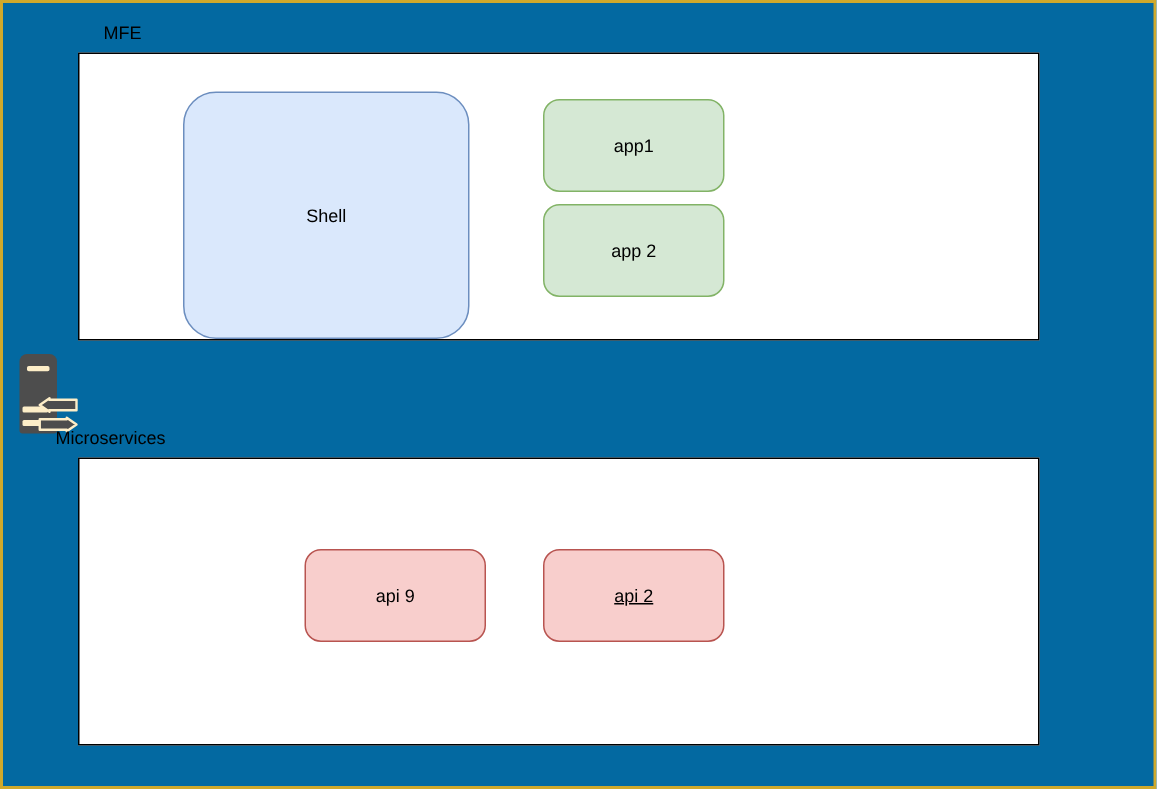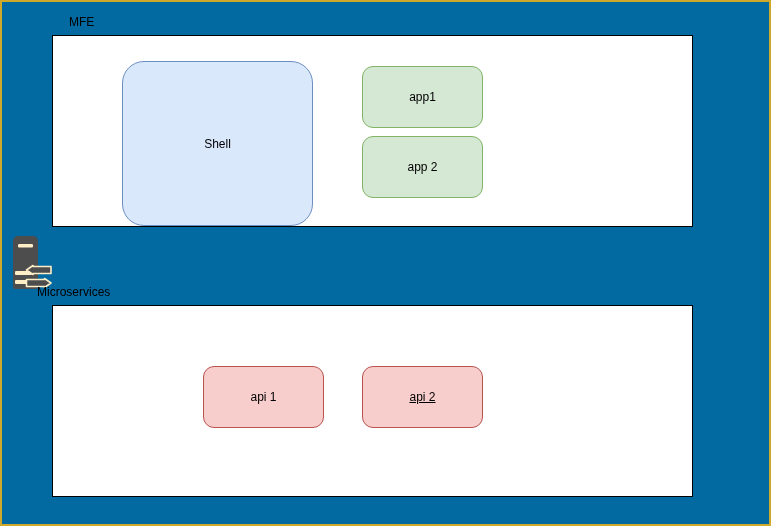--- a/index.html
+++ b/index.html
@@ -130,20 +130,20 @@
 
       <path d="M16.5 44.5 h18 l0 -1 l6.5 4.5 l-6.5 4.5 l0 -1 h-18 z" fill="#4d4d4d" stroke="#fdeec8" stroke-width="1.6" stroke-linejoin="round"></path>
     </svg>
   </div>
 
   <div class="group-label" id="label-microservices">Microservices</div>
 
   <div class="panel" id="panel-microservices"></div>
 
   <div class="node node-api" id="node-api1">
-    <span>api 1</span>
+    <span>api 9</span>
   </div>
 
   <div class="node node-api" id="node-api2">
     <span>api 2</span>
   </div>
 
 </div>
 
 </body></html>

